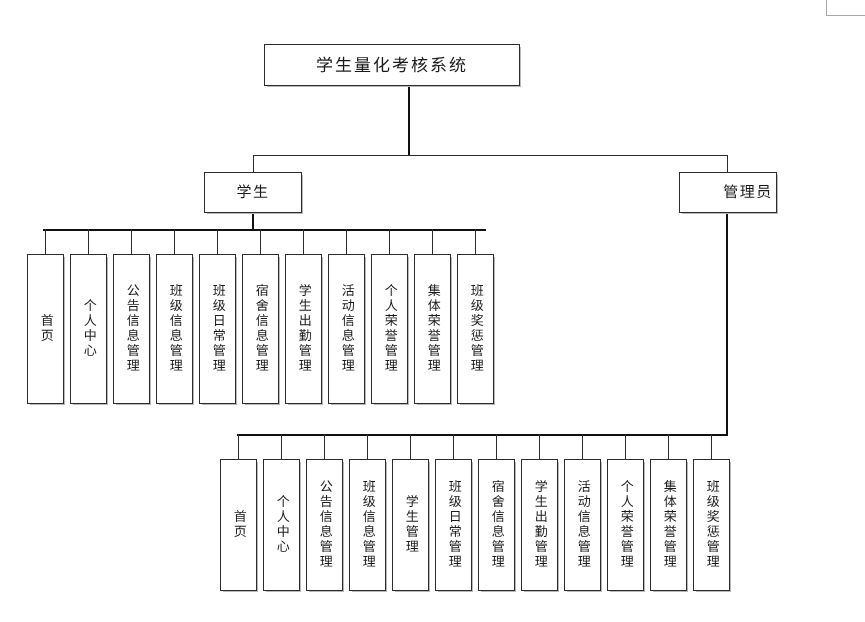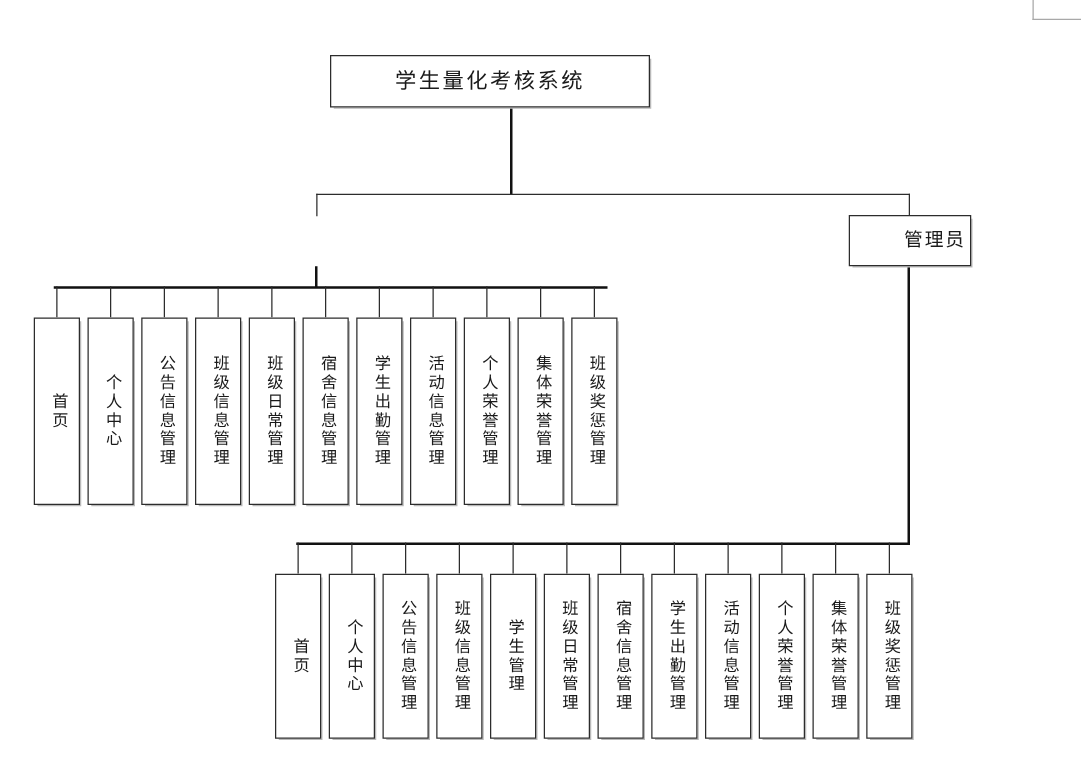--- a/index.html
+++ b/index.html
@@ -129,20 +129,23 @@
   <div class="ln thick-v" style="left:252px; top:213px; height:17px;"></div>
   <div class="ln thick-h" style="left:43px; top:229px; width:443px;"></div>
 
   <div class="ln thick-v" style="left:726px; top:213px; height:222px;"></div>
   <div class="ln thick-h" style="left:237px; top:434px; width:491px;"></div>
 
   <div class="node root">
     <span class="node-label">学生量化考核系统</span>
   </div>
 
+  <div class="node actor student">
+    <span class="node-label">学生</span>
+  </div>
   <div class="node actor admin">
     <span class="node-label">管理员</span>
   </div>
 
   <div class="ln v" style="left: 45px; top: 229px; height: 25px;"></div>
     <div class="ln v" style="left: 88px; top: 229px; height: 25px;"></div>
     <div class="ln v" style="left: 131px; top: 229px; height: 25px;"></div>
     <div class="ln v" style="left: 174px; top: 229px; height: 25px;"></div>
     <div class="ln v" style="left: 217px; top: 229px; height: 25px;"></div>
     <div class="ln v" style="left: 260px; top: 229px; height: 25px;"></div>

